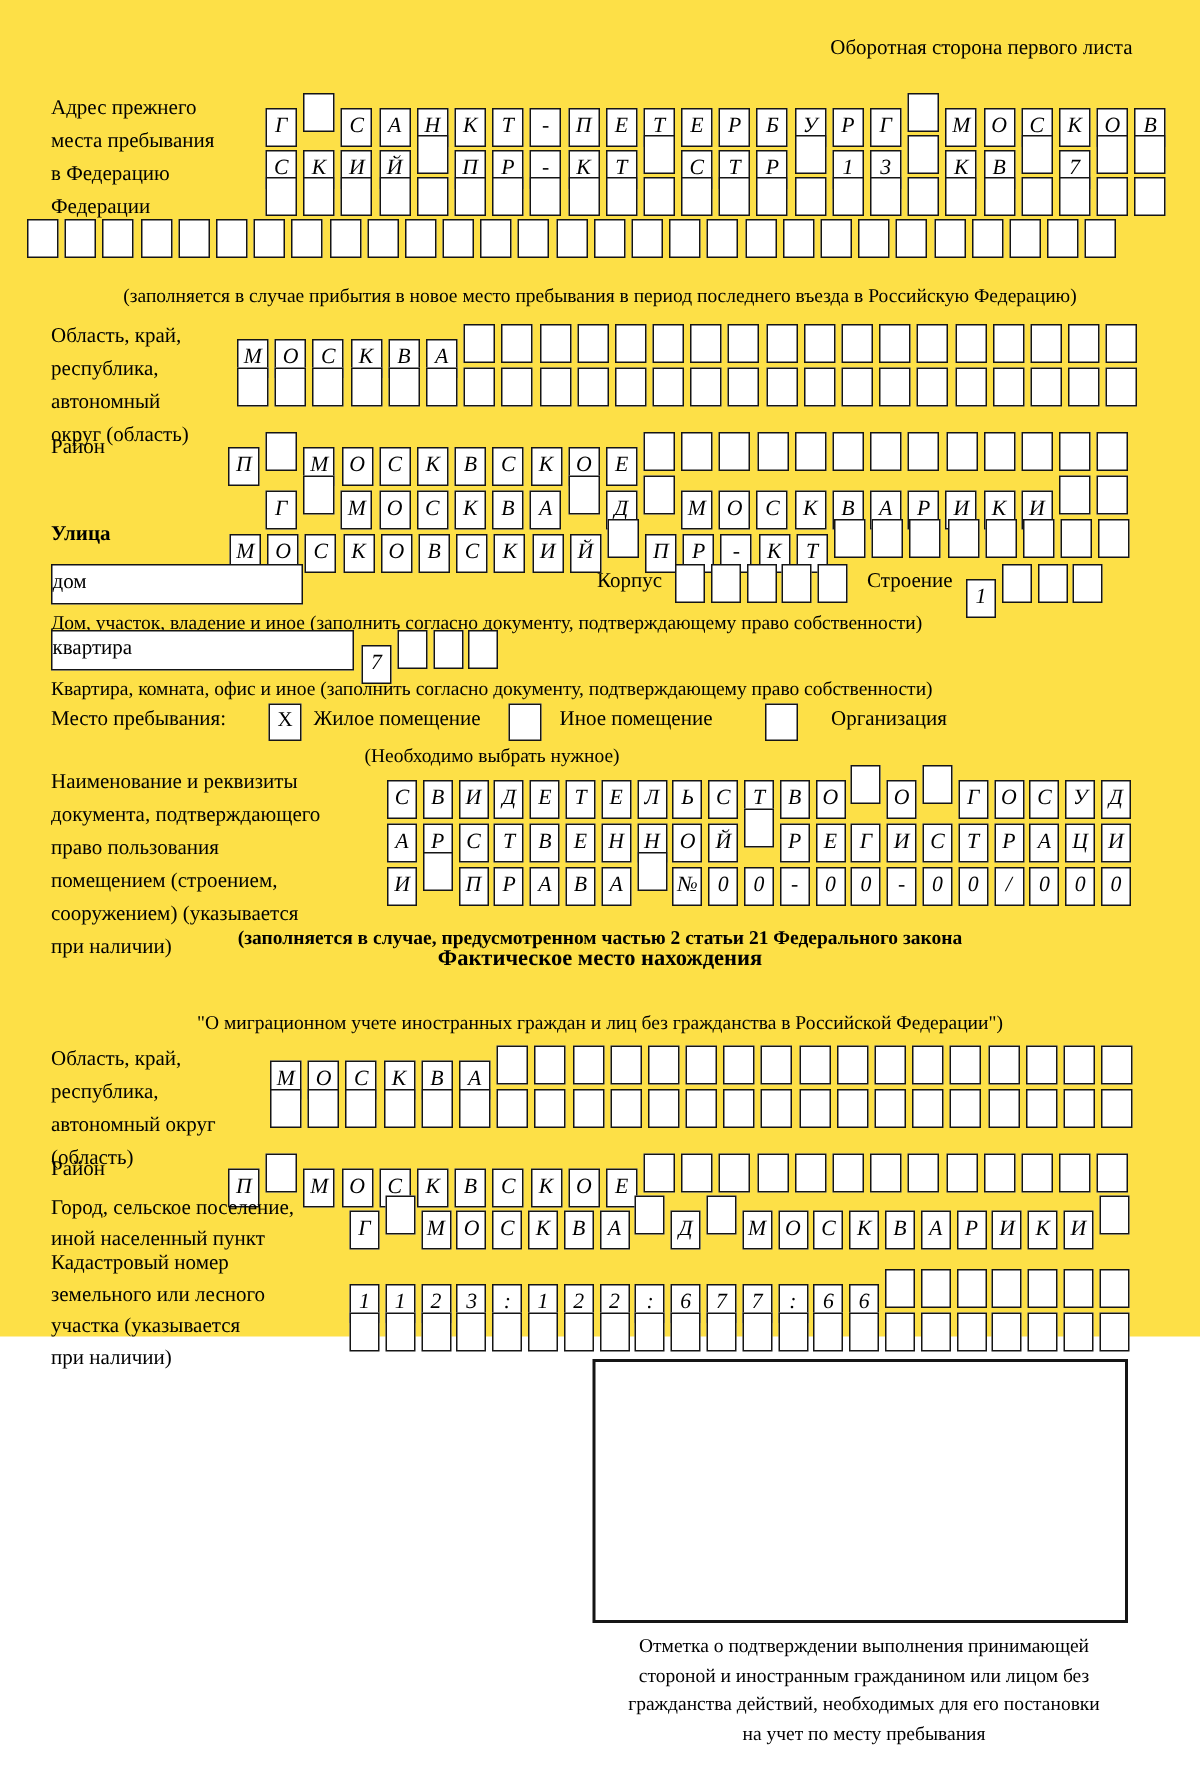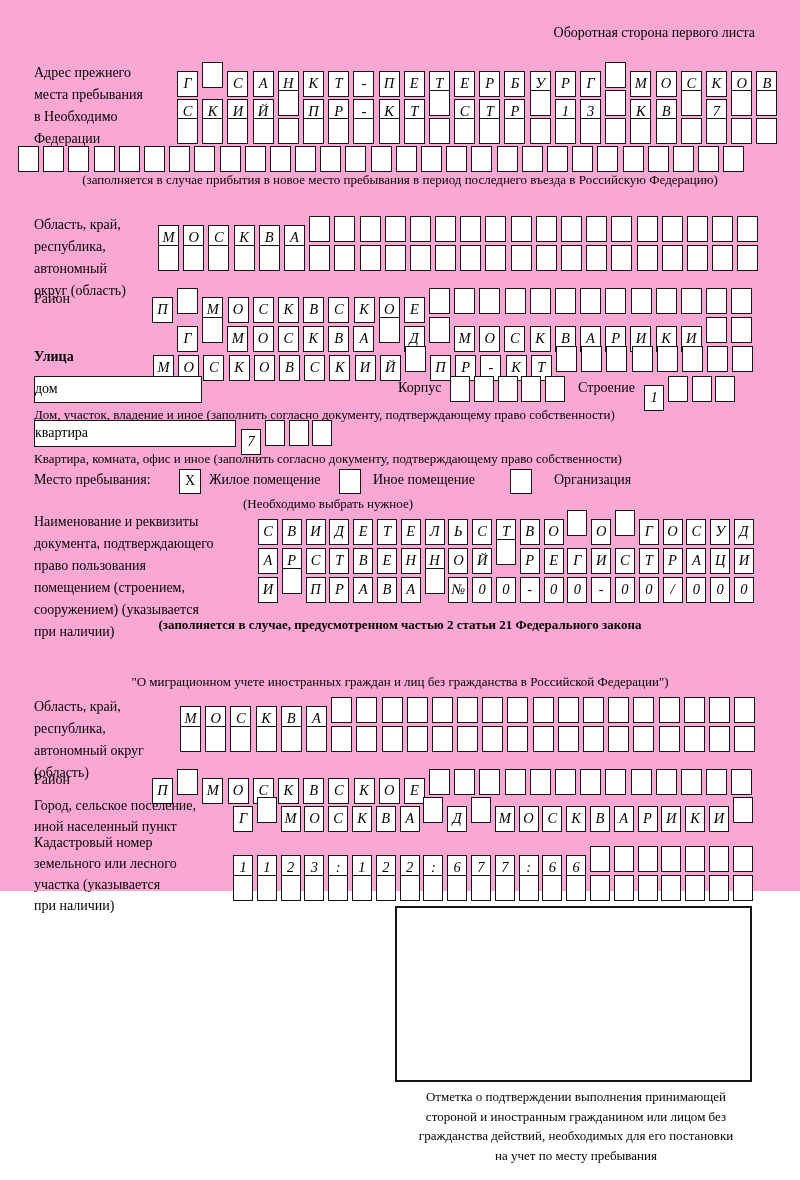--- a/index.html
+++ b/index.html
@@ -2,21 +2,21 @@
 <html><head>
 <meta charset="utf-8">
 <style>
   * { margin:0; padding:0; box-sizing:border-box; }
   html,body { background:#ffffff; }
   body {
     width:800px; height:1180px; position:relative;
     font-family:"Liberation Serif","DejaVu Serif",serif;
     color:#000;
   }
-  .page { position:absolute; left:0; top:0; width:800px; height:891px; background:#f9a8d4; }
+  .page { position:absolute; left:0; top:0; width:800px; height:891px; background:#fde047; }
 
   .lbl { position:absolute; font-size:14px; line-height:22px; }
   .lbl span { display:block; }
   .lbl-tight span { line-height:21px; }
 
   .cap { position:absolute; font-size:13px; line-height:17px; }
   .cap-center { left:0; width:800px; text-align:center; }
 
   .hdr { position:absolute; left:0; width:800px; text-align:center;
          font-weight:bold; font-size:15.5px; }
@@ -42,28 +42,28 @@
 </head>
 <body>
 
 <div class="page">
 
   <div class="cap" style="top:24px; right:45px; font-size:14px;">Оборотная сторона первого листа</div>
 
   <div class="lbl" style="left:34px; top:62px;">
     <span>Адрес прежнего</span>
     <span>места пребывания</span>
-    <span>в Необходимо</span>
+    <span>в Федерацию</span>
     <span>Федерации</span>
   </div>
   <div class="cellrow" style="left:177px; top:62px;"><span class="cell">Г</span><span class="cell"></span><span class="cell">С</span><span class="cell">А</span><span class="cell">Н</span><span class="cell">К</span><span class="cell">Т</span><span class="cell">-</span><span class="cell">П</span><span class="cell">Е</span><span class="cell">Т</span><span class="cell">Е</span><span class="cell">Р</span><span class="cell">Б</span><span class="cell">У</span><span class="cell">Р</span><span class="cell">Г</span><span class="cell"></span><span class="cell">М</span><span class="cell">О</span><span class="cell">С</span><span class="cell">К</span><span class="cell">О</span><span class="cell">В</span></div>
   <div class="cellrow" style="left:177px; top:90px;"><span class="cell">С</span><span class="cell">К</span><span class="cell">И</span><span class="cell">Й</span><span class="cell"></span><span class="cell">П</span><span class="cell">Р</span><span class="cell">-</span><span class="cell">К</span><span class="cell">Т</span><span class="cell"></span><span class="cell">С</span><span class="cell">Т</span><span class="cell">Р</span><span class="cell"></span><span class="cell">1</span><span class="cell">3</span><span class="cell"></span><span class="cell">К</span><span class="cell">В</span><span class="cell"></span><span class="cell">7</span><span class="cell"></span><span class="cell"></span></div>
   <div class="cellrow" style="left:177px; top:118px;"><span class="cell"></span><span class="cell"></span><span class="cell"></span><span class="cell"></span><span class="cell"></span><span class="cell"></span><span class="cell"></span><span class="cell"></span><span class="cell"></span><span class="cell"></span><span class="cell"></span><span class="cell"></span><span class="cell"></span><span class="cell"></span><span class="cell"></span><span class="cell"></span><span class="cell"></span><span class="cell"></span><span class="cell"></span><span class="cell"></span><span class="cell"></span><span class="cell"></span><span class="cell"></span><span class="cell"></span></div>
   <div class="cellrow" style="left:18px; top:146px;"><span class="cell"></span><span class="cell"></span><span class="cell"></span><span class="cell"></span><span class="cell"></span><span class="cell"></span><span class="cell"></span><span class="cell"></span><span class="cell"></span><span class="cell"></span><span class="cell"></span><span class="cell"></span><span class="cell"></span><span class="cell"></span><span class="cell"></span><span class="cell"></span><span class="cell"></span><span class="cell"></span><span class="cell"></span><span class="cell"></span><span class="cell"></span><span class="cell"></span><span class="cell"></span><span class="cell"></span><span class="cell"></span><span class="cell"></span><span class="cell"></span><span class="cell"></span><span class="cell"></span></div>
-  <div class="cap cap-center" style="top:171px;text-align:center;">(заполняется в случае прибытия в новое место пребывания в период последнего въезда в Российскую Федерацию)</div>
+  <div class="cap cap-center" style="top:188px;text-align:center;">(заполняется в случае прибытия в новое место пребывания в период последнего въезда в Российскую Федерацию)</div>
 
 
   <div class="lbl" style="left:34px; top:214px;">
     <span>Область, край,</span>
     <span>республика,</span>
     <span>автономный</span>
     <span>округ (область)</span>
   </div>
   <div class="cellrow" style="left:158px; top:216px;"><span class="cell">М</span><span class="cell">О</span><span class="cell">С</span><span class="cell">К</span><span class="cell">В</span><span class="cell">А</span><span class="cell"></span><span class="cell"></span><span class="cell"></span><span class="cell"></span><span class="cell"></span><span class="cell"></span><span class="cell"></span><span class="cell"></span><span class="cell"></span><span class="cell"></span><span class="cell"></span><span class="cell"></span><span class="cell"></span><span class="cell"></span><span class="cell"></span><span class="cell"></span><span class="cell"></span><span class="cell"></span></div>
   <div class="cellrow" style="left:158px; top:245px;"><span class="cell"></span><span class="cell"></span><span class="cell"></span><span class="cell"></span><span class="cell"></span><span class="cell"></span><span class="cell"></span><span class="cell"></span><span class="cell"></span><span class="cell"></span><span class="cell"></span><span class="cell"></span><span class="cell"></span><span class="cell"></span><span class="cell"></span><span class="cell"></span><span class="cell"></span><span class="cell"></span><span class="cell"></span><span class="cell"></span><span class="cell"></span><span class="cell"></span><span class="cell"></span><span class="cell"></span></div>
@@ -101,20 +101,21 @@
     <span>документа, подтверждающего</span>
     <span>право пользования</span>
     <span>помещением (строением,</span>
     <span>сооружением) (указывается</span>
     <span>при наличии)</span>
   </div>
   <div class="cellrow cells-n" style="left:258px; top:510px;"><span class="cell">С</span><span class="cell">В</span><span class="cell">И</span><span class="cell">Д</span><span class="cell">Е</span><span class="cell">Т</span><span class="cell">Е</span><span class="cell">Л</span><span class="cell">Ь</span><span class="cell">С</span><span class="cell">Т</span><span class="cell">В</span><span class="cell">О</span><span class="cell"></span><span class="cell">О</span><span class="cell"></span><span class="cell">Г</span><span class="cell">О</span><span class="cell">С</span><span class="cell">У</span><span class="cell">Д</span></div>
   <div class="cellrow cells-n" style="left:258px; top:539px;"><span class="cell">А</span><span class="cell">Р</span><span class="cell">С</span><span class="cell">Т</span><span class="cell">В</span><span class="cell">Е</span><span class="cell">Н</span><span class="cell">Н</span><span class="cell">О</span><span class="cell">Й</span><span class="cell"></span><span class="cell">Р</span><span class="cell">Е</span><span class="cell">Г</span><span class="cell">И</span><span class="cell">С</span><span class="cell">Т</span><span class="cell">Р</span><span class="cell">А</span><span class="cell">Ц</span><span class="cell">И</span></div>
   <div class="cellrow cells-n" style="left:258px; top:568px;"><span class="cell">И</span><span class="cell"></span><span class="cell">П</span><span class="cell">Р</span><span class="cell">А</span><span class="cell">В</span><span class="cell">А</span><span class="cell"></span><span class="cell">№</span><span class="cell">0</span><span class="cell">0</span><span class="cell">-</span><span class="cell">0</span><span class="cell">0</span><span class="cell">-</span><span class="cell">0</span><span class="cell">0</span><span class="cell">/</span><span class="cell">0</span><span class="cell">0</span><span class="cell">0</span></div>
 
+  <div class="hdr" style="top:631px; font-size:15px;">Фактическое место нахождения</div>
   <div class="cap cap-center" style="top:616px;font-weight:bold;">(заполняется в случае, предусмотренном частью 2 статьи 21 Федерального закона</div>
   <div class="cap cap-center" style="top:673px;">"О миграционном учете иностранных граждан и лиц без гражданства в Российской Федерации")</div>
 
   <div class="lbl" style="left:34px; top:696px;">
     <span>Область, край,</span>
     <span>республика,</span>
     <span>автономный округ</span>
     <span>(область)</span>
   </div>
   <div class="cellrow" style="left:180px; top:697px;"><span class="cell">М</span><span class="cell">О</span><span class="cell">С</span><span class="cell">К</span><span class="cell">В</span><span class="cell">А</span><span class="cell"></span><span class="cell"></span><span class="cell"></span><span class="cell"></span><span class="cell"></span><span class="cell"></span><span class="cell"></span><span class="cell"></span><span class="cell"></span><span class="cell"></span><span class="cell"></span><span class="cell"></span><span class="cell"></span><span class="cell"></span><span class="cell"></span><span class="cell"></span><span class="cell"></span></div>

